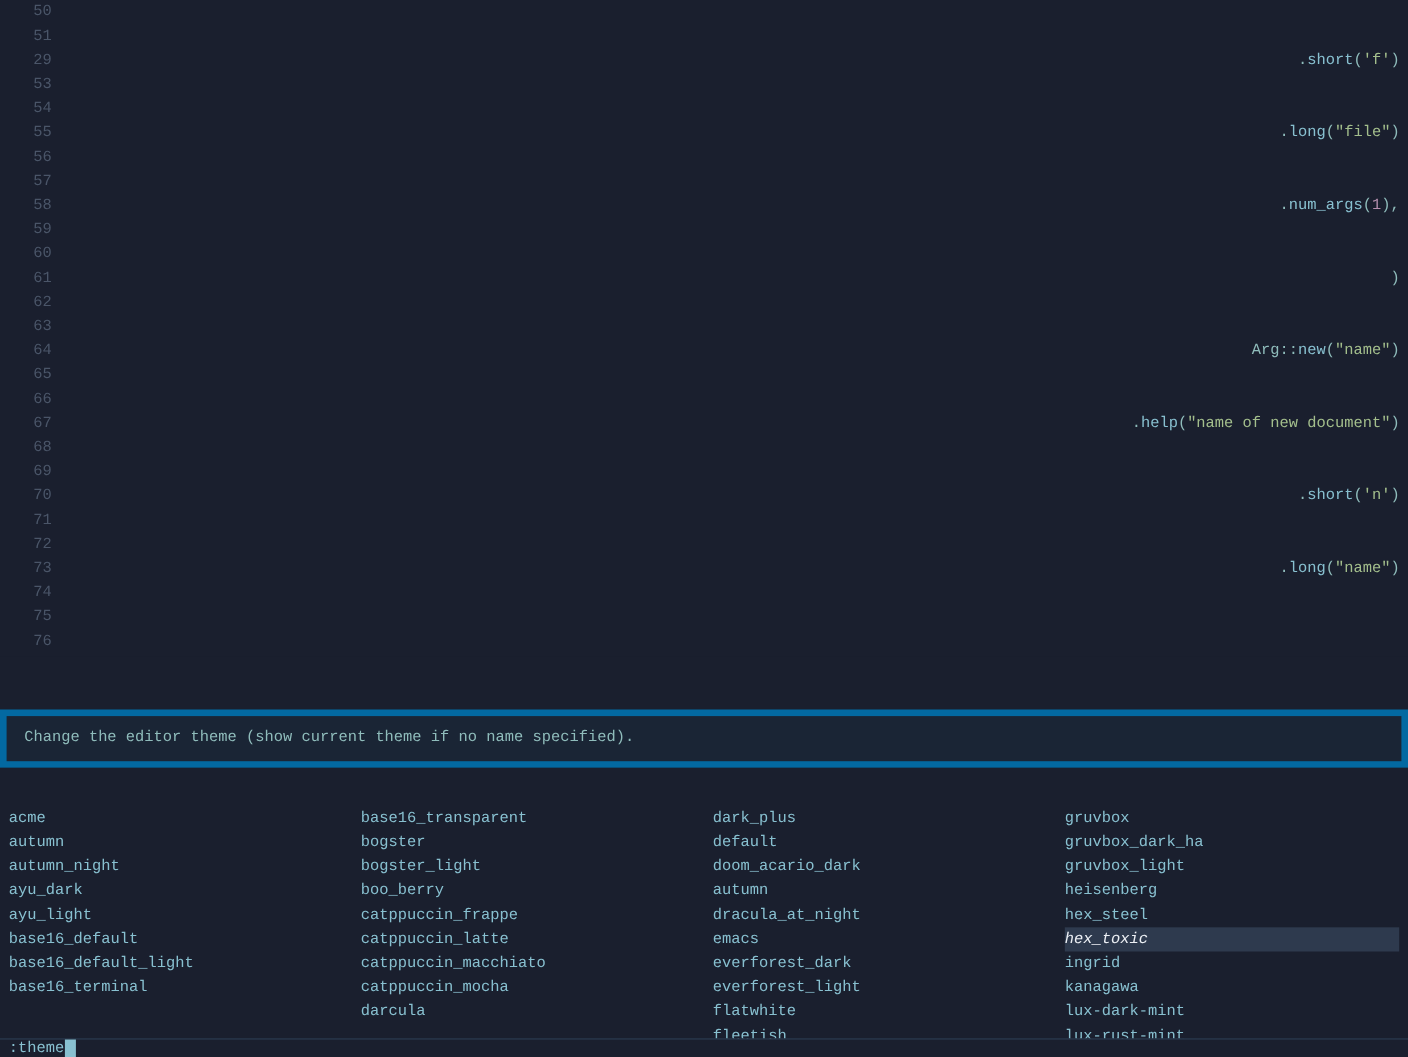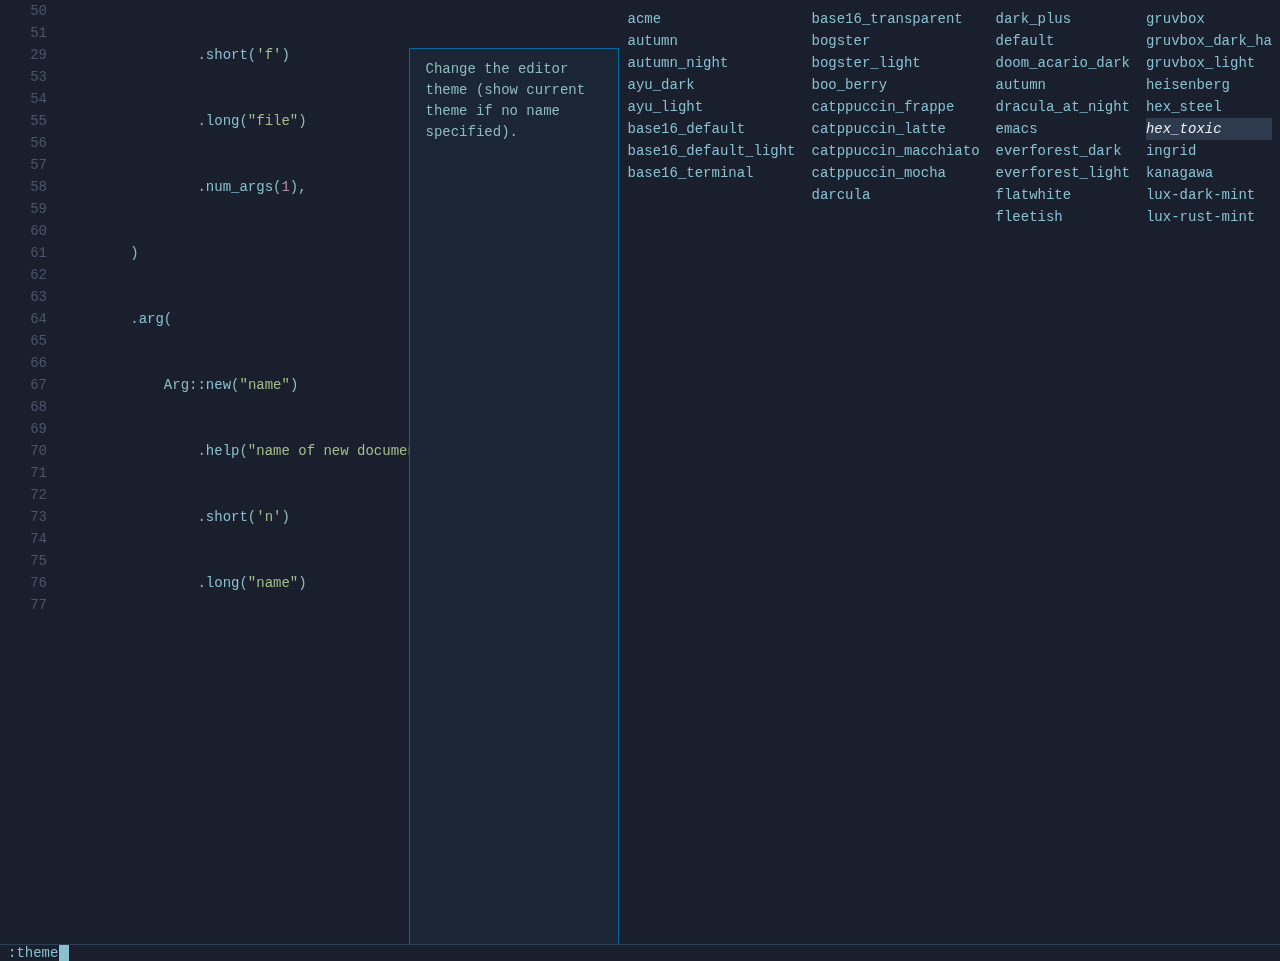--- a/index.html
+++ b/index.html
@@ -49,31 +49,32 @@
       flex: 1;
       padding: 0 8px;
       line-height: 22px;
       white-space: pre;
       overflow-x: auto;
     }
 
     .code-line {
       display: block;
       line-height: 22px;
+      text-align: right;
     } 
     .st { color: #a3be8c; } 
     .ch { color: #a3be8c; } 
     .nm { color: #b48ead; } 
     .op { color: #8fbcbb; } 
     .mt { color: #88c0d0; } 
     .ty { color: #8fbcbb; } 
 
     #tooltip-bar {
       background-color: #1a2535;
-      border: 1px solid #0369a1;
+      border: 6px solid #0369a1;
       color: #8fbcbb;
       padding: 10px 16px;
       font-family: 'Courier New', Courier, monospace;
       font-size: 14px;
       line-height: 1.5;
       margin-top: 48px;
     }
 
     #theme-list {
       background-color: #1a1f2e;
@@ -81,20 +82,21 @@
       grid-template-columns: repeat(4, 1fr);
       gap: 0;
       padding: 8px 0;
       flex: 1;
     }
 
     .theme-col {
       display: flex;
       flex-direction: column;
       padding: 0 8px;
+      margin-top: 27px;
     }
 
     .theme-item {
       color: #88c0d0;
       font-family: 'Courier New', Courier, monospace;
       font-size: 14px;
       line-height: 22px;
       cursor: default;
     }
 
@@ -126,21 +128,21 @@
       display: inline-block;
       width: 10px;
       height: 16px;
       background-color: #88c0d0;
       vertical-align: middle;
       margin-left: 1px;
     }
 
     #main-container {
       display: flex;
-      flex-direction: row;
+      flex-direction: column;
       height: 961px;
       position: relative;
     }
   </style>
 </head>
 <body>
 
 <div id="main-container">
 
   <div id="code-editor">
@@ -173,21 +175,20 @@
         <span>74</span>
         <span>75</span>
         <span>76</span>
         <span>77</span>
       </div>
       <div class="code-content">
         <span class="code-line">                <span class="op">.</span><span class="mt">short</span>(<span class="ch">'f'</span>)</span>
         <span class="code-line">                <span class="op">.</span><span class="mt">long</span>(<span class="st">"file"</span>)</span>
         <span class="code-line">                <span class="op">.</span><span class="mt">num_args</span>(<span class="nm">1</span>),</span>
         <span class="code-line">        )</span>
-        <span class="code-line">        <span class="op">.</span><span class="mt">arg</span>(</span>
         <span class="code-line">            <span class="ty">Arg</span><span class="op">::</span><span class="mt">new</span>(<span class="st">"name"</span>)</span>
         <span class="code-line">                <span class="op">.</span><span class="mt">help</span>(<span class="st">"name of new document"</span>)</span>
         <span class="code-line">                <span class="op">.</span><span class="mt">short</span>(<span class="ch">'n'</span>)</span>
         <span class="code-line">                <span class="op">.</span><span class="mt">long</span>(<span class="st">"name"</span>)</span>
         
         
         
         
         
         

